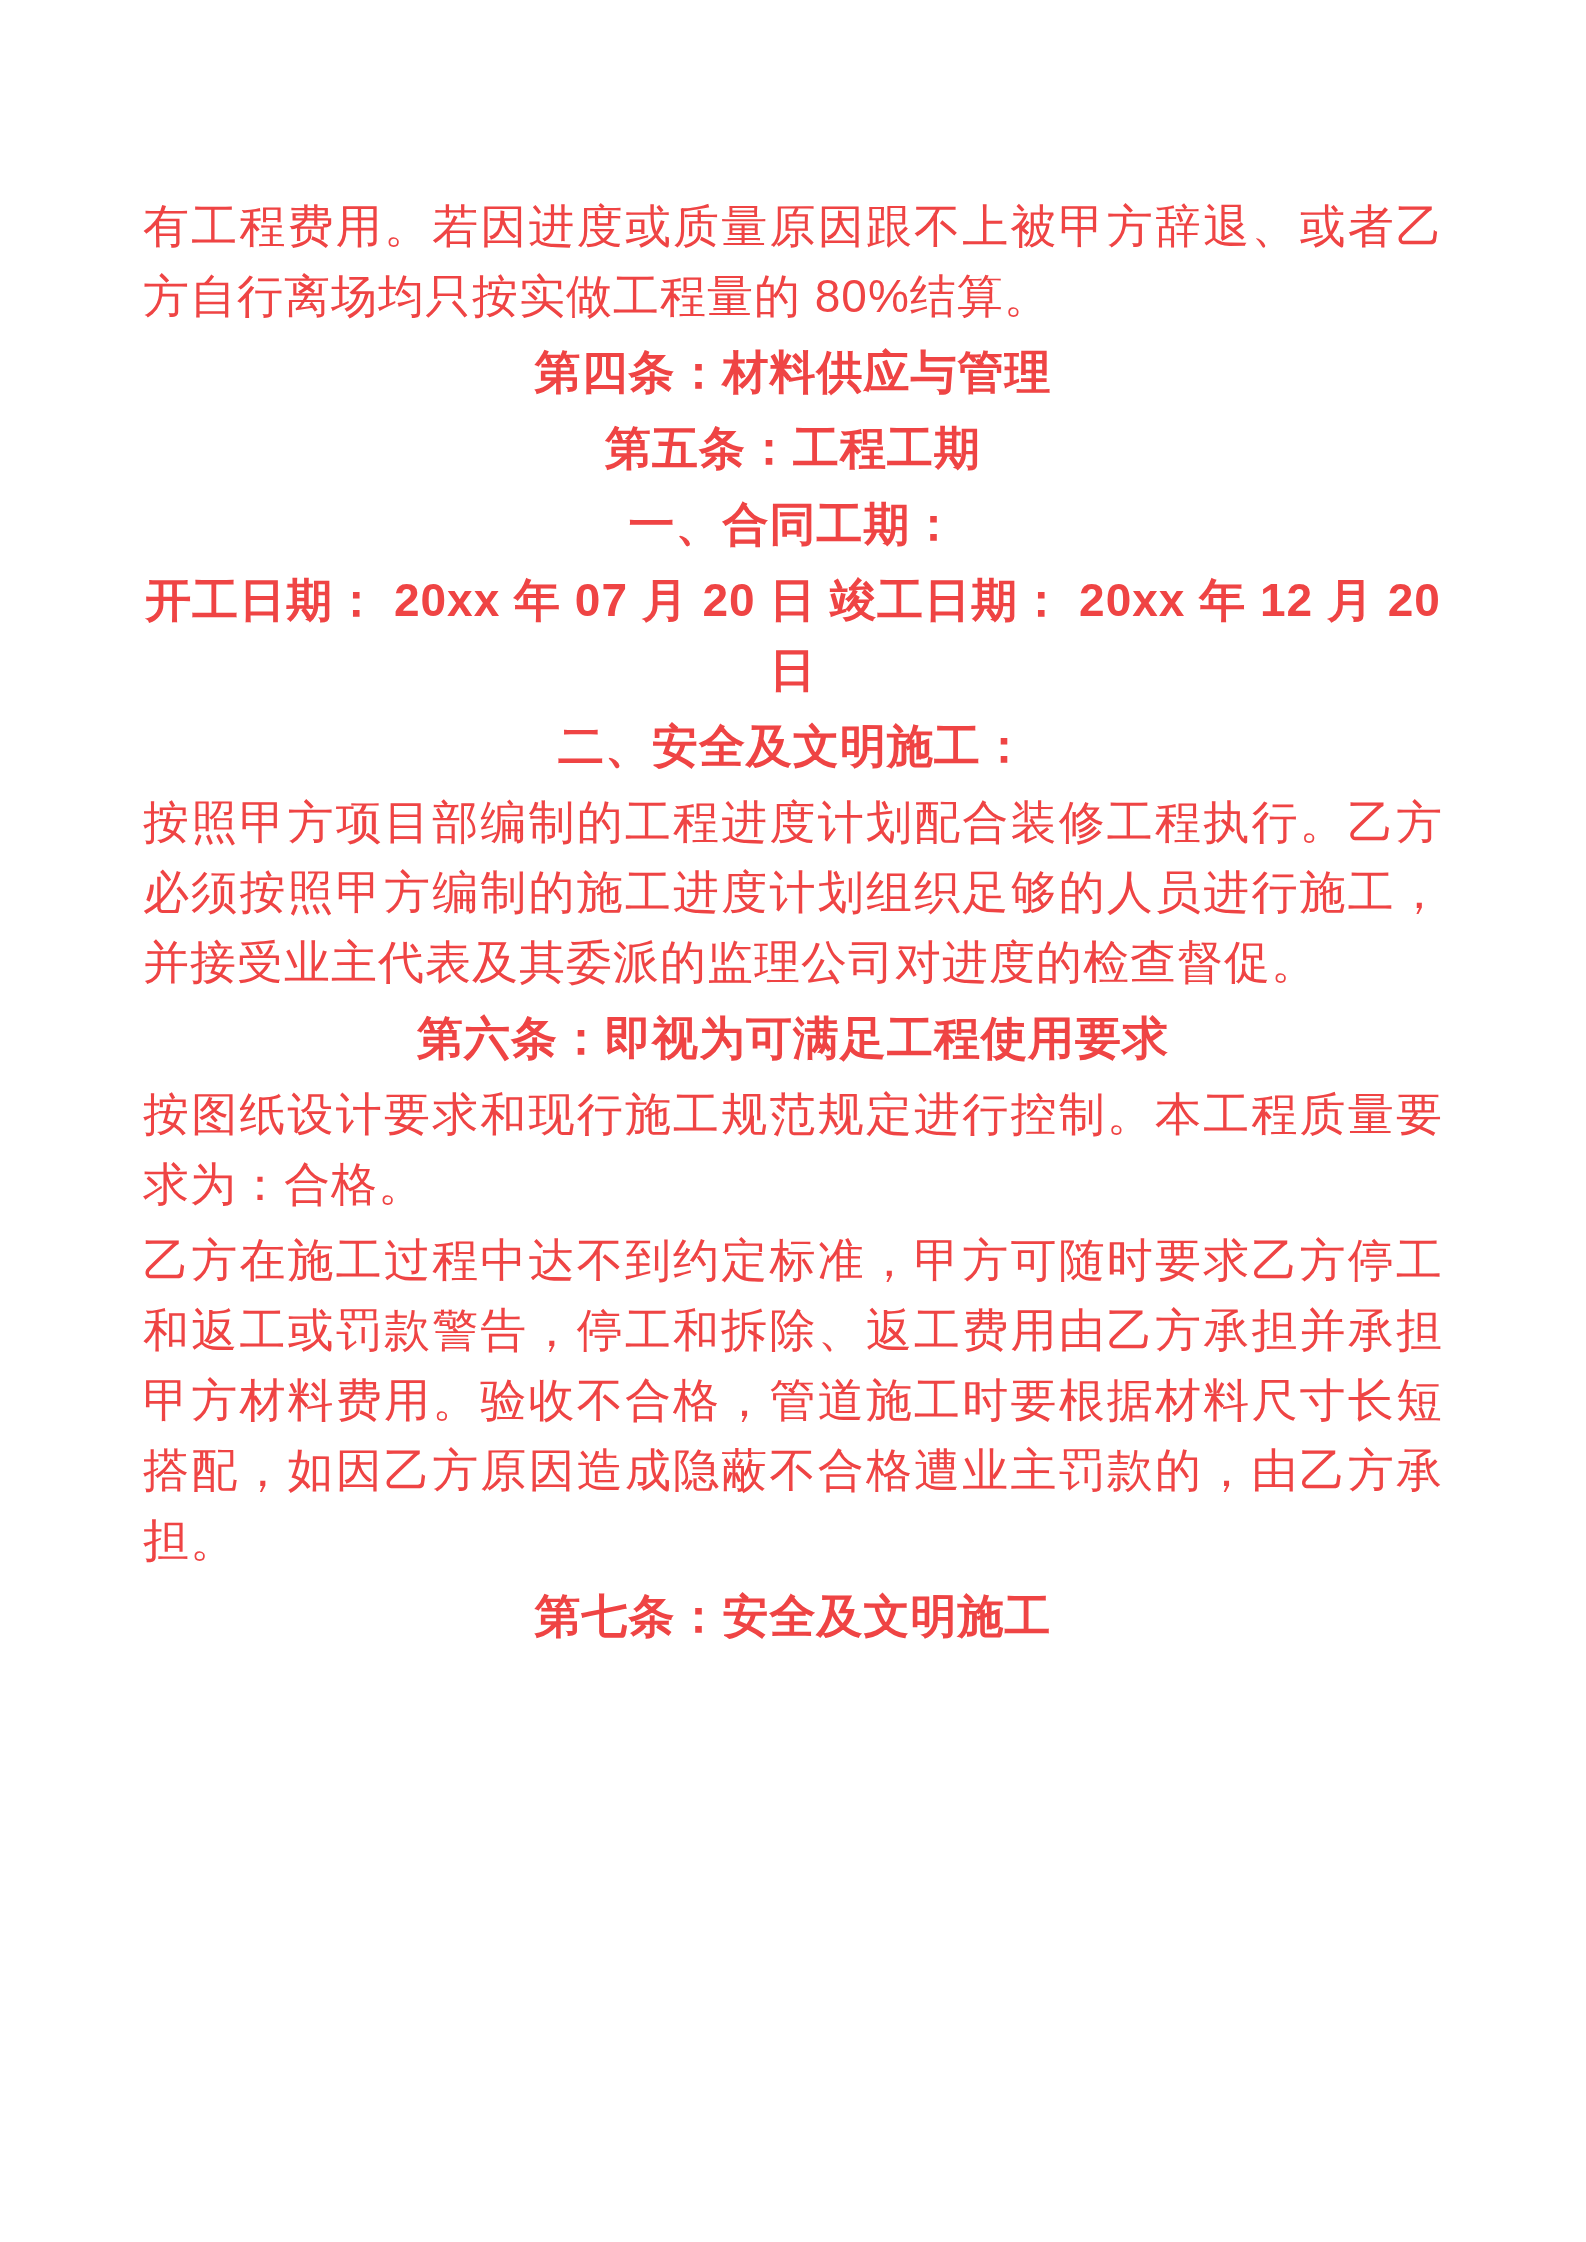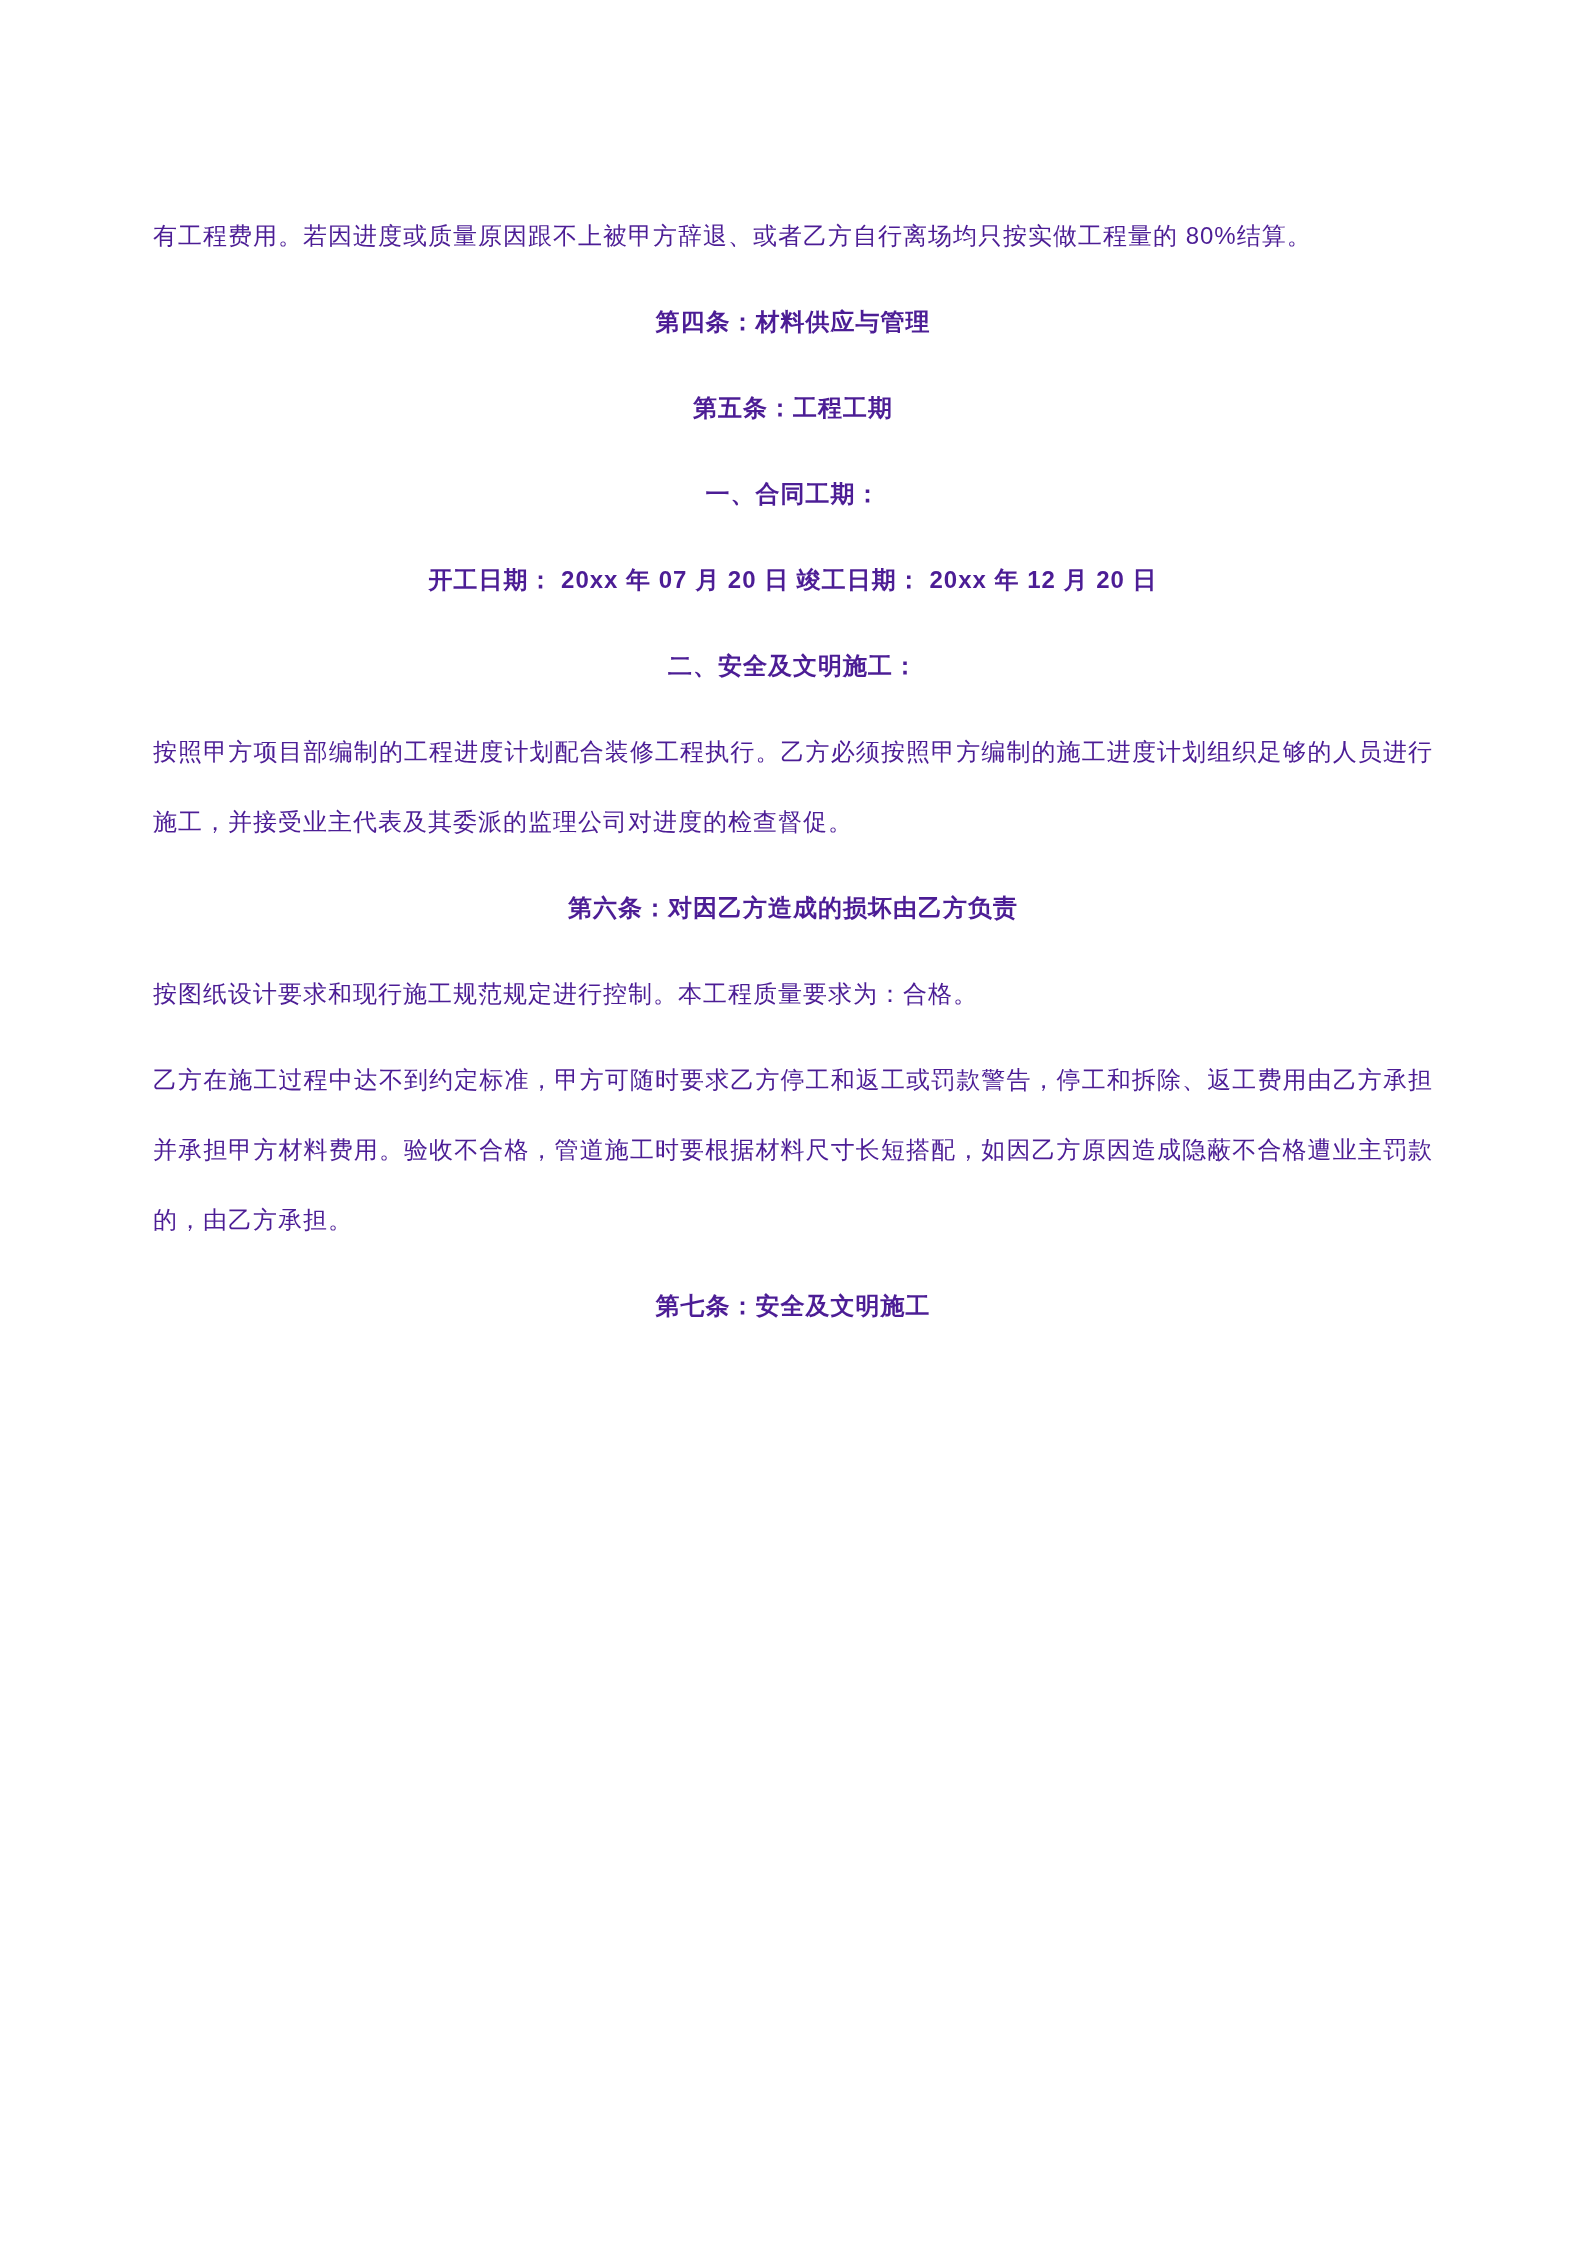--- a/index.html
+++ b/index.html
@@ -14,45 +14,45 @@
     margin: 0 auto;
     background: #ffffff;
     box-sizing: border-box;
     padding: 185px 137px 0 137px;
     overflow: hidden;
   }
   .content {
     width: 100%;
   }
   .content p {
-    margin: 16px;
+    margin: 6px;
     padding: 0;
     font-family: "Liberation Sans", "DejaVu Sans", sans-serif;
-    font-size: 24px;
+    font-size: 46px;
     line-height: 70px;
     letter-spacing: 1px;
-    color: #4c1d95;
+    color: #ef4444;
     text-align: justify;
     word-break: break-all;
   }
   .content p.bold {
     font-weight: 700;
     text-align: center;
   }
 </style>
 </head>
 <body>
 
 <div class="page">
   <div class="content" id="contract-content">
       <p class="">有工程费用。若因进度或质量原因跟不上被甲方辞退、或者乙方自行离场均只按实做工程量的 80%结算。</p>
       <p class="bold">第四条：材料供应与管理</p>
       <p class="bold">第五条：工程工期</p>
       <p class="bold">一、合同工期：</p>
       <p class="bold">开工日期： 20xx 年 07 月 20 日 竣工日期： 20xx 年 12 月 20 日</p>
       <p class="bold">二、安全及文明施工：</p>
       <p class="">按照甲方项目部编制的工程进度计划配合装修工程执行。乙方必须按照甲方编制的施工进度计划组织足够的人员进行施工，并接受业主代表及其委派的监理公司对进度的检查督促。</p>
-      <p class="bold">第六条：对因乙方造成的损坏由乙方负责</p>
+      <p class="bold">第六条：即视为可满足工程使用要求</p>
       <p class="">按图纸设计要求和现行施工规范规定进行控制。本工程质量要求为：合格。</p>
       <p class="">乙方在施工过程中达不到约定标准，甲方可随时要求乙方停工和返工或罚款警告，停工和拆除、返工费用由乙方承担并承担甲方材料费用。验收不合格，管道施工时要根据材料尺寸长短搭配，如因乙方原因造成隐蔽不合格遭业主罚款的，由乙方承担。</p>
       <p class="bold">第七条：安全及文明施工</p>
     </div>
 </div>
 
 </body></html>

